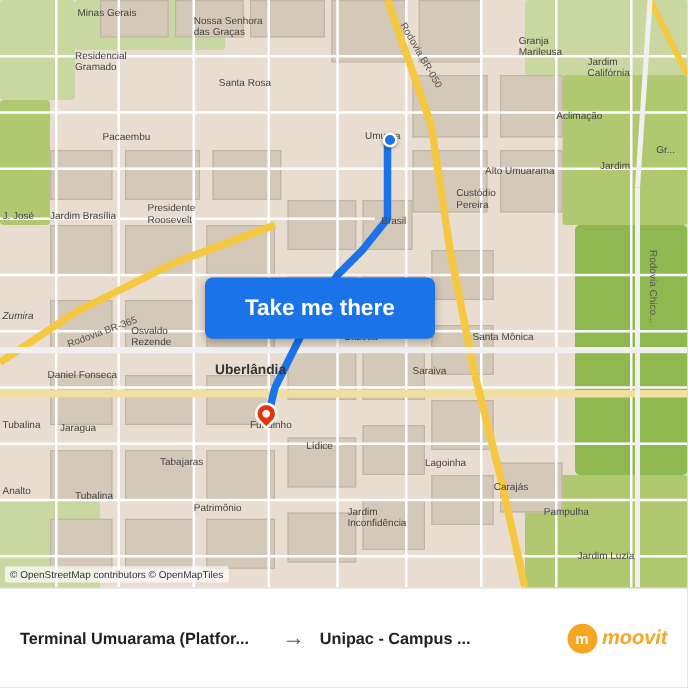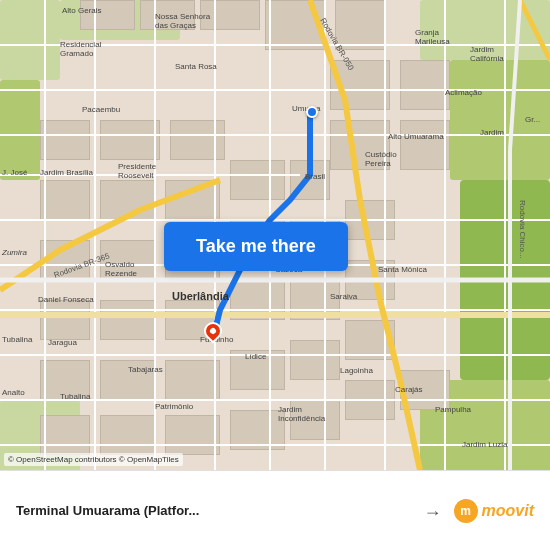--- a/index.html
+++ b/index.html
@@ -326,21 +326,21 @@
     <span class="map-label-sm" style="left:60px;top:392px;">Tubalina</span>
     <span class="map-label-sm" style="left:278px;top:405px;">Jardim<br>Inconfidência</span>
     <span class="map-label-sm" style="left:340px;top:366px;">Lagoinha</span>
     <span class="map-label-sm" style="left:395px;top:385px;">Carajás</span>
     <span class="map-label-sm" style="left:435px;top:405px;">Pampulha</span>
     <span class="map-label-sm" style="left:462px;top:440px;">Jardim Luzia</span>
     <span class="map-label-sm" style="left:415px;top:28px;">Granja<br>Marileusa</span>
     <span class="map-label-sm" style="left:470px;top:45px;">Jardim<br>Califórnia</span>
     <span class="map-label-sm" style="left:445px;top:88px;">Aclimação</span>
     <span class="map-label-sm" style="left:480px;top:128px;">Jardim</span>
-    <span class="map-label-sm" style="left:62px;top:6px;">Alto Gerais</span>
+    <span class="map-label-sm" style="left:62px;top:6px;">Minas Gerais</span>
 
     <span class="map-label-sm" style="left:2px;top:168px;">J. José</span>
     <span class="map-label-sm" style="left:2px;top:248px;font-style:italic;">Zumira</span>
     <span class="map-label-sm" style="left:2px;top:335px;">Tubalina</span>
     <span class="map-label-sm" style="left:2px;top:388px;">Analto</span>
 
     <span class="map-label-sm" style="left:525px;top:115px;">Gr...</span>
 
     <div class="marker-dest" style="left:306px;top:106px;"></div>
 
@@ -351,20 +351,23 @@
     <button class="take-me-there-btn" style="left:164px;top:222px;">Take me there</button>
 
     <div class="osm-attribution">© OpenStreetMap contributors © OpenMapTiles</div>
   </div>
 
   <div id="bottom-bar">
     <div class="bottom-left">
       <div class="bottom-location-name">Terminal Umuarama (Platfor...</div>
     </div>
     <div class="bottom-arrow">→</div>
+    <div class="bottom-right">
+      <div class="bottom-location-name">Unipac - Campus ...</div>
+    </div>
     <div class="moovit-logo" style="margin-left:auto;">
       <div class="moovit-icon">
         <span>m</span>
       </div>
       <span class="moovit-text">moovit</span>
     </div>
   </div>
 </div>
 
 </body></html>

